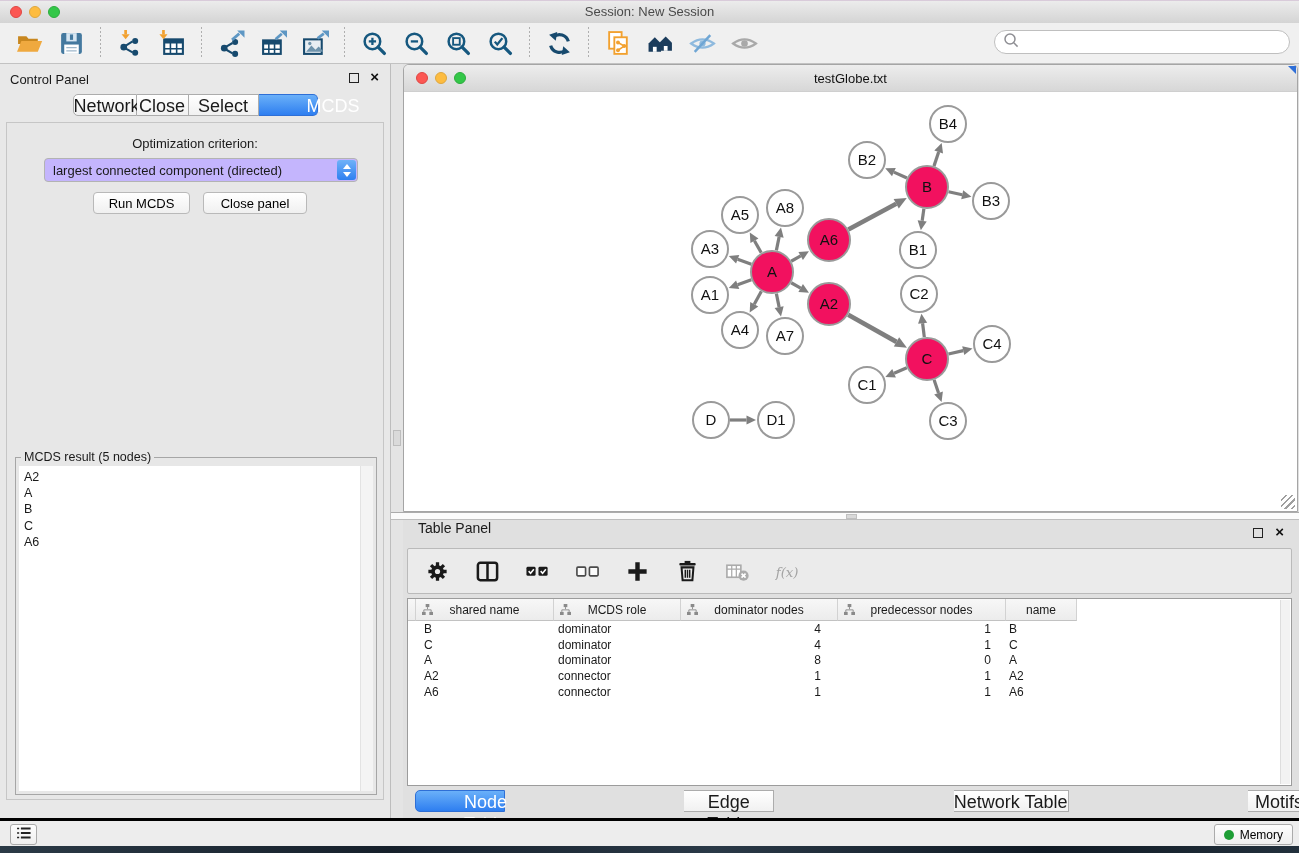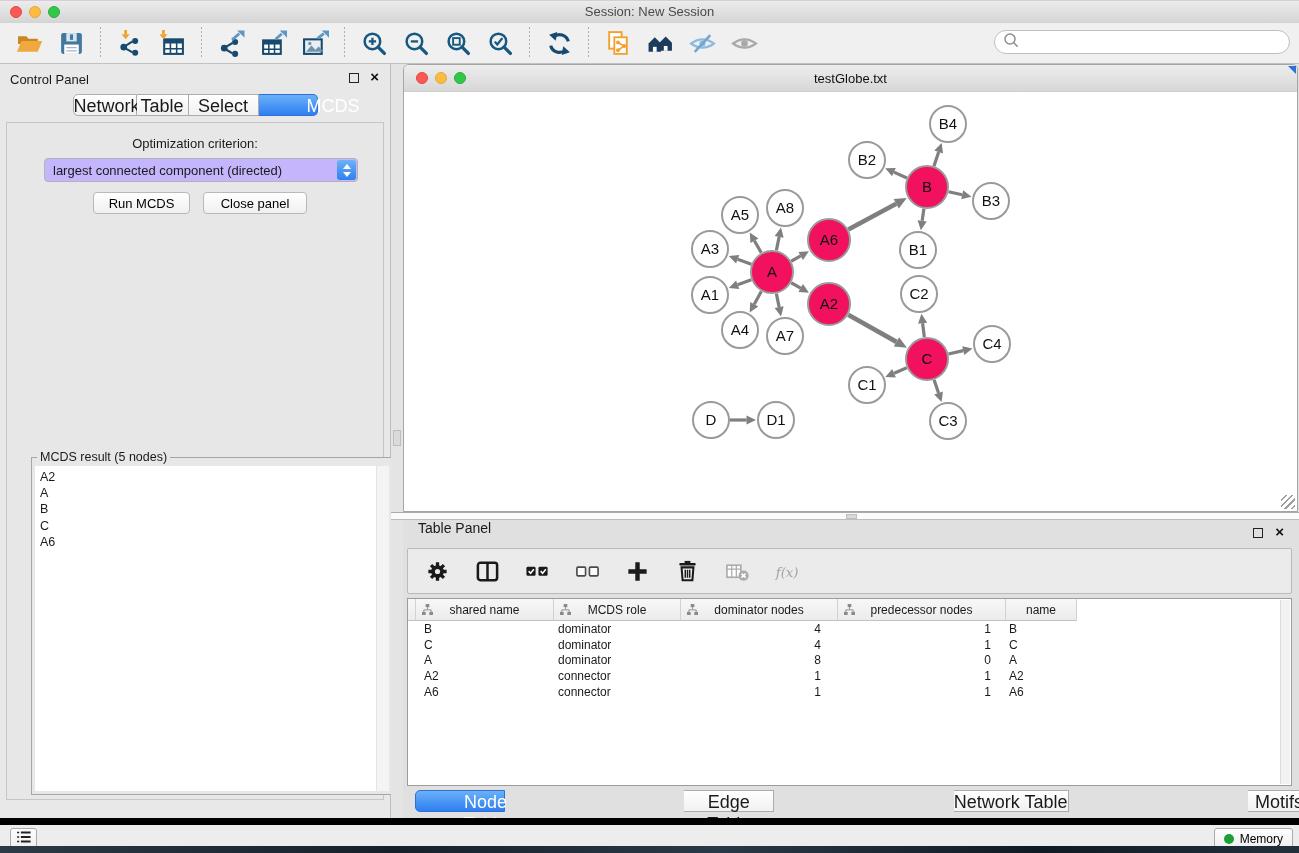--- a/index.html
+++ b/index.html
@@ -41,21 +41,21 @@
   .seg.selected{background:linear-gradient(#6AB0F9,#2E7EF0);color:#FFF;border-color:#2E6FD6;padding-left:48px;}
   .cp-frame{position:absolute;left:6px;top:58px;width:378px;height:678px;border:1px solid #C6C6C6;background:#E7E7E7;box-sizing:border-box;}
   .opt-label{margin-top:13px;text-align:center;font-size:13px;}
   .dropdown{position:absolute;left:37px;top:35px;width:314px;height:24px;background:#c4b5fd;border:1px solid #B3B3B3;border-radius:4px;box-sizing:border-box;}
   .dropdown .dd-text{position:absolute;left:8px;top:4px;font-size:13px;white-space:nowrap;}
   .stepper{position:absolute;right:1px;top:1px;width:19px;height:20px;border-radius:3px;background:linear-gradient(#6FB2F8,#2F80F0);display:flex;flex-direction:column;align-items:center;justify-content:center;gap:3px;}
   .chev-up{width:0;height:0;border-left:4px solid transparent;border-right:4px solid transparent;border-bottom:5px solid #FFF;}
   .chev-down{width:0;height:0;border-left:4px solid transparent;border-right:4px solid transparent;border-top:5px solid #FFF;}
   .btnrow{position:absolute;left:0;top:69px;width:100%;}
   .mac-btn{position:absolute;height:22px;background:linear-gradient(#FFFFFF,#F0F0F0);border:1px solid #B9B9B9;border-radius:4px;font-size:13px;font-family:inherit;box-sizing:border-box;}
-  .groupbox{position:absolute;left:24px;top:334px;width:360px;height:336px;border:1px solid #A6A6A6;background:#E7E7E7;}
+  .groupbox{position:absolute;left:8px;top:334px;width:360px;height:336px;border:1px solid #A6A6A6;background:#E7E7E7;}
   .legend{position:absolute;left:5px;top:-8px;background:#E7E7E7;padding:0 3px;font-size:12.5px;}
   .listbox{position:absolute;left:3px;top:8px;right:3px;bottom:3px;background:#FFF;overflow:hidden;}
   .listbox .scroll{position:absolute;right:0;top:0;bottom:0;width:12px;background:#F4F4F4;border-left:1px solid #E3E3E3;}
   .result-item{padding:0 0 0 5px;font-size:12.5px;line-height:16.2px;}
   .result-item:first-child{padding-top:3px;}
 
   
   .right-area{position:absolute;left:391px;top:64px;width:908px;height:754px;background:#E0E0E0;}
   .v-splitter{position:absolute;left:0;top:0;width:12px;height:754px;background:#E4E4E4;}
   .v-grip{position:absolute;left:2px;top:366px;width:8px;height:16px;background:#DADADA;border:1px solid #BDBDBD;box-sizing:border-box;}
@@ -88,21 +88,21 @@
   .th{position:relative;height:22px;background:linear-gradient(#F7F7F7,#ECECEC);border-right:1px solid #D2D2D2;border-bottom:1px solid #C2C2C2;box-sizing:border-box;font-size:12px;display:flex;align-items:center;justify-content:center;}
   .th .tree{position:absolute;left:6px;top:5px;}
   .th.gutter{width:8px;}
   .tbody{position:absolute;left:0;top:22px;right:10px;}
   .trow{display:flex;height:15.7px;align-items:center;}
   .td{font-size:12px;box-sizing:border-box;white-space:nowrap;overflow:hidden;}
   .tscroll{position:absolute;right:1px;top:1px;bottom:1px;width:9px;background:#F2F2F2;border-left:1px solid #DDD;}
   .tp-tabs{position:absolute;left:12px;top:270px;width:896px;display:flex;justify-content:space-between;gap:40px;}
 
   
-  .statusbar{position:absolute;left:0;top:818px;width:1299px;height:28px;background:#EDEDED;border-top:7px solid #000000;box-sizing:border-box;}
+  .statusbar{position:absolute;left:0;top:818px;width:1299px;height:28px;background:#EDEDED;border-top:3px solid #000000;box-sizing:border-box;}
   .status-left-btn{position:absolute;left:10px;top:3px;width:27px;height:21px;background:linear-gradient(#FDFDFD,#EFEFEF);border:1px solid #ABABAB;border-radius:3px;display:flex;align-items:center;justify-content:center;padding:0;}
   .status-left-btn svg{width:18px;height:18px;}
   .memory-btn{position:absolute;right:6px;top:3px;height:21px;background:linear-gradient(#FDFDFD,#EFEFEF);border:1px solid #ABABAB;border-radius:3px;display:flex;align-items:center;gap:6px;padding:0 9px;font-size:12px;font-family:inherit;}
   .mem-dot{width:10px;height:10px;border-radius:50%;background:#1E9E36;}
   .desktop-strip{position:absolute;left:0;top:846px;width:1299px;height:7px;
     background:linear-gradient(90deg,#2B3A46,#16202B 30%,#2A3947 55%,#101A24 80%,#22303C);}
 </style>
 </head>
 <body>
 
@@ -276,21 +276,21 @@
   </div>
 
   <div class="control-panel">
     <div class="cp-head">
       <span class="cp-title">Control Panel</span>
       <span class="panel-float"></span>
       <span class="panel-close">×</span>
     </div>
     <div class="segbar">
         <span class="seg" style="width: 64px;">Network</span>
-        <span class="seg" style="width: 52px;">Table</span>
+        <span class="seg" style="width: 52px;">Close</span>
         <span class="seg" style="width: 70px;">Select</span>
         <span class="seg selected" style="width: 59px;">MCDS</span>
       </div>
     <div class="cp-frame">
       <div class="opt-label">Optimization criterion:</div>
       <div class="dropdown">
         <span class="dd-text">largest connected component (directed)</span>
         <span class="stepper">
             <span class="chev-up"></span>
             <span class="chev-down"></span>

